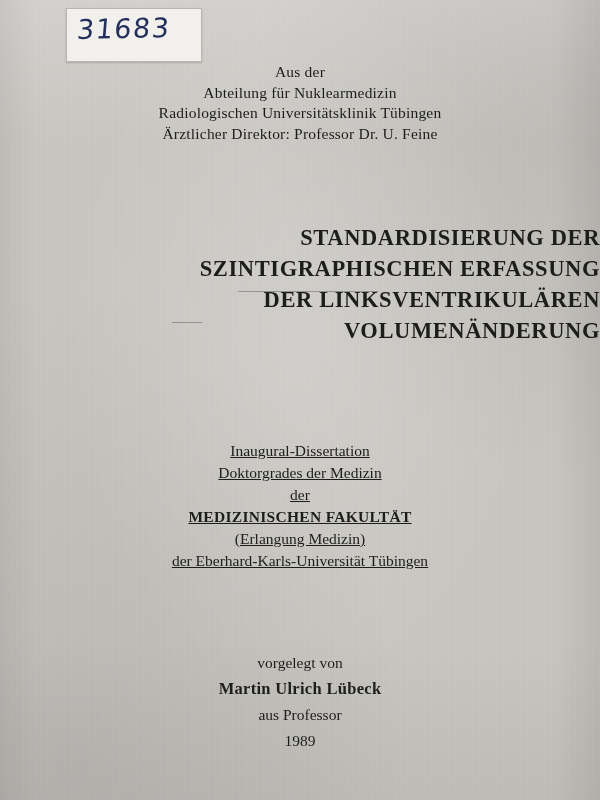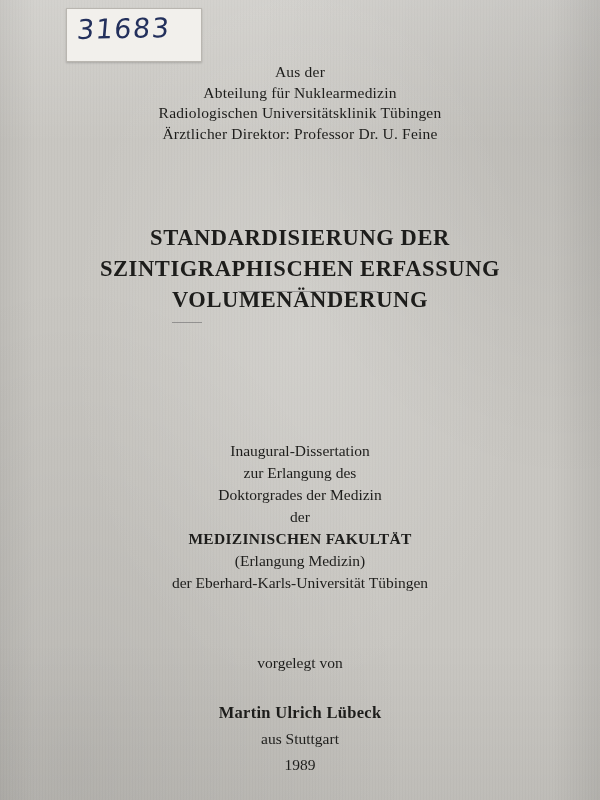--- a/index.html
+++ b/index.html
@@ -78,47 +78,48 @@
   
   #title {
     position: absolute;
     top: 222px;
     left: 0;
     right: 0;
     font-size: 22.5px;
     line-height: 31px;
     font-weight: bold;
     letter-spacing: 0.6px;
+    text-align: right;
   }
   #title .line { display: block; white-space: nowrap; }
 
   
   #statement {
     position: absolute;
     top: 440px;
     left: 0;
     right: 0;
     font-size: 15.5px;
     line-height: 22px;
   }
-  #statement .line { display: block; }
+  #statement .line { display: block; text-decoration: underline; }
   #statement .faculty { font-weight: bold; letter-spacing: 0.3px; }
 
   
   #author {
     position: absolute;
     top: 650px;
     left: 0;
     right: 0;
     font-size: 15.5px;
     line-height: 26px;
     text-align: center;
   }
   #author .line { display: block; }
-  #author .name { font-weight: bold; font-size: 16.5px; letter-spacing: 0.3px; margin-top: 24px; }
+  #author .name { font-weight: bold; font-size: 16.5px; letter-spacing: 0.3px; }
 
   
   .mark {
     position: absolute;
     height: 1px;
     background: rgba(40,40,45,0.35);
   }
 </style>
 </head>
 <body>
@@ -134,36 +135,36 @@
   <div id="affiliation" class="center">
     <span class="line">Aus der</span>
     <span class="line">Abteilung für Nuklearmedizin</span>
     <span class="line">Radiologischen Universitätsklinik Tübingen</span>
     <span class="line">Ärztlicher Direktor: Professor Dr. U. Feine</span>
   </div>
 
   <div id="title" class="center">
     <span class="line">STANDARDISIERUNG DER</span>
     <span class="line">SZINTIGRAPHISCHEN ERFASSUNG</span>
+    <span class="line">DER LINKSVENTRIKULÄREN</span>
     <span class="line">VOLUMENÄNDERUNG</span>
   </div>
 
   <div class="mark" style="left:238px; top:291px; width:140px;"></div>
   <div class="mark" style="left:172px; top:322px; width:30px;"></div>
 
   <div id="statement" class="center">
     <span class="line">Inaugural-Dissertation</span>
-    <span class="line">zur Erlangung des</span>
     <span class="line">Doktorgrades der Medizin</span>
     <span class="line">der</span>
     <span class="line faculty">MEDIZINISCHEN FAKULTÄT</span>
     <span class="line">(Erlangung Medizin)</span>
     <span class="line">der Eberhard-Karls-Universität Tübingen</span>
   </div>
 
   <div id="author" class="center">
     <span class="line">vorgelegt von</span>
     <span class="line name">Martin Ulrich Lübeck</span>
-    <span class="line">aus Stuttgart</span>
+    <span class="line">aus Professor</span>
     <span class="line">1989</span>
   </div>
 
 </div>
 
 </body></html>

